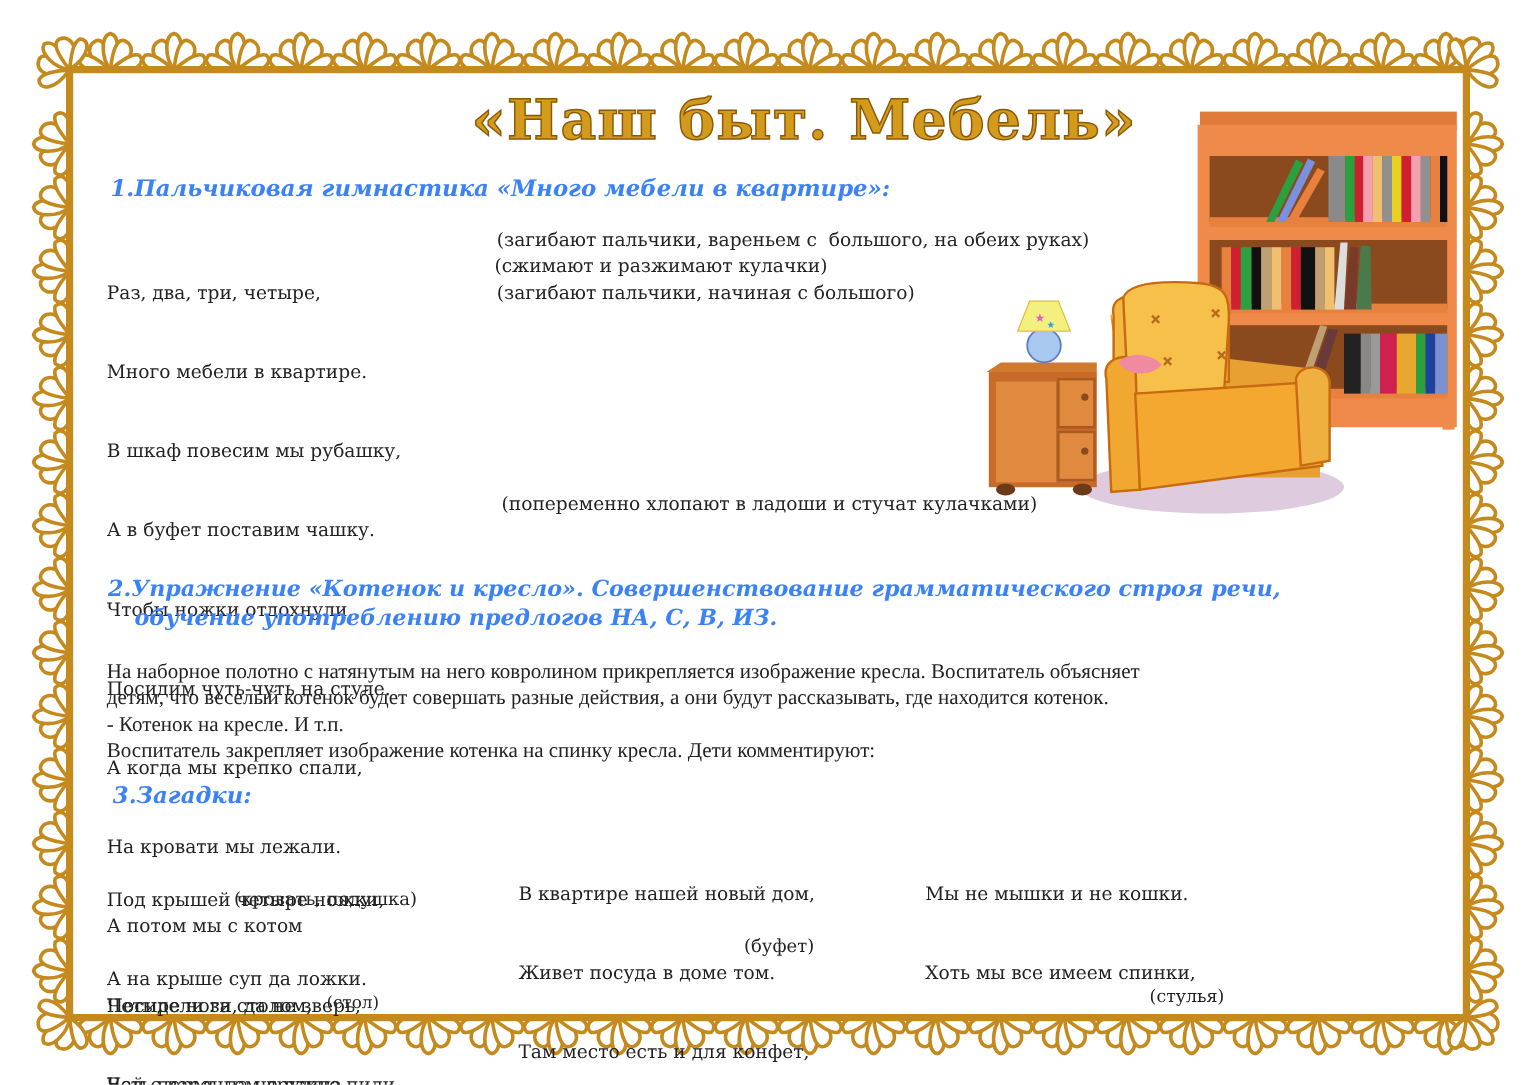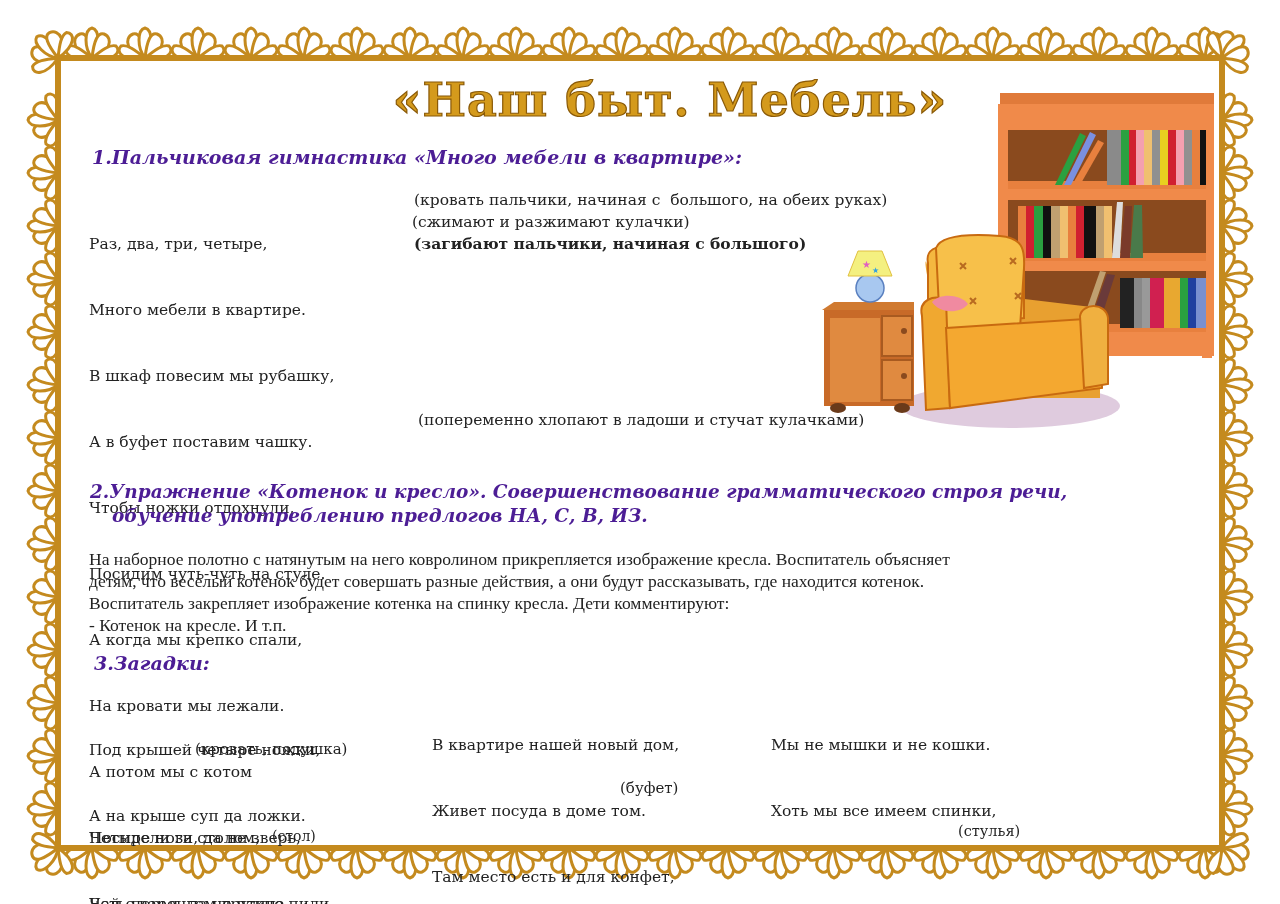--- a/index.html
+++ b/index.html
@@ -12,21 +12,21 @@
   svg.border-svg { position: absolute; left: 0; top: 0; }
   .title {
     position: absolute; left: 380px; top: 70px; width: 580px; text-align: center;
     font-family: "DejaVu Serif", serif; font-weight: bold; font-size: 46px;
     color: #d49a1c; letter-spacing: 1px;
     -webkit-text-stroke: 1.2px #8a5a08;
     line-height: 60px;
   }
   .h {
     position: absolute; font-family: "DejaVu Serif", serif;
-    font-weight: bold; font-style: italic; font-size: 19px; color: #4c1d95;
+    font-weight: bold; font-style: italic; font-size: 19px; color: #3b82f6;
     line-height: 26px;
   }
   .poem {
     position: absolute; font-family: "DejaVu Serif", serif; font-size: 15.5px;
     line-height: 22px; color: #222; white-space: pre;
   }
   .poem div { height: 22px; }
   .note { position: absolute; white-space: pre; font-family: "DejaVu Serif", serif; font-size: 15.5px; line-height: 22px; color: #222; }
   .para {
     position: absolute; left: 89px; top: 548px; width: 1090px;
@@ -247,33 +247,33 @@
   <div>Чтобы ножки отдохнули,</div>
   <div>Посидим чуть-чуть на стуле.</div>
   <div>А когда мы крепко спали,</div>
   <div>На кровати мы лежали.</div>
   <div>А потом мы с котом</div>
   <div>Посидели за столом,</div>
   <div>Чай с вареньем дружно пили.</div>
   
 </div>
 
-<div class="note" style="left:414px;top:189px;">(кровать пальчики, начиная с  большого, на обеих руках)</div>
+<div class="note" style="left:414px;top:189px;">(загибают пальчики, вареньем с  большого, на обеих руках)</div>
 <div class="note" style="left:412px;top:211px;text-align:right;">(сжимают и разжимают кулачки)</div>
-<div class="note" style="left:414px;top:233px;font-weight:bold;">(загибают пальчики, начиная с большого)</div>
+<div class="note" style="left:414px;top:233px;">(загибают пальчики, начиная с большого)</div>
 <div class="note" style="left:418px;top:409px;">(попеременно хлопают в ладоши и стучат кулачками)</div>
 
 <div class="h" style="left:90px;top:479px;font-size:18.5px;">2.Упражнение «Котенок и кресло». Совершенствование грамматического строя речи,</div>
 <div class="h" style="left:112px;top:503px;font-size:18.5px;">обучение употреблению предлогов НА, С, В, ИЗ.</div>
 
 <div class="para">
   <div>На наборное полотно с натянутым на него ковролином прикрепляется изображение кресла. Воспитатель объясняет</div>
   <div>детям, что веселый котенок будет совершать разные действия, а они будут рассказывать, где находится котенок.</div>
+  <div>- Котенок на кресле. И т.п.</div>
   <div>Воспитатель закрепляет изображение котенка на спинку кресла. Дети комментируют:</div>
-  <div>- Котенок на кресле. И т.п.</div>
 </div>
 
 <div class="h" style="left:94px;top:650px;">3.Загадки:</div>
 
 <div class="riddle" style="left:89px;top:695px;">
   <div>Под крышей четыре ножки,</div>
   <div>А на крыше суп да ложки.</div>
 </div>
 <div class="answer" style="left:195px;top:740px;">(кровать, подушка)</div>
 

